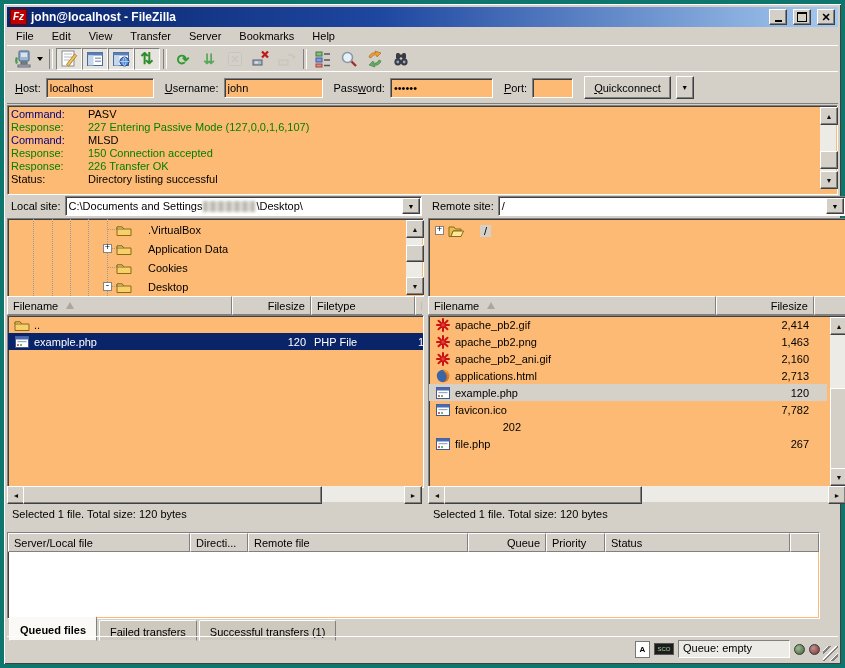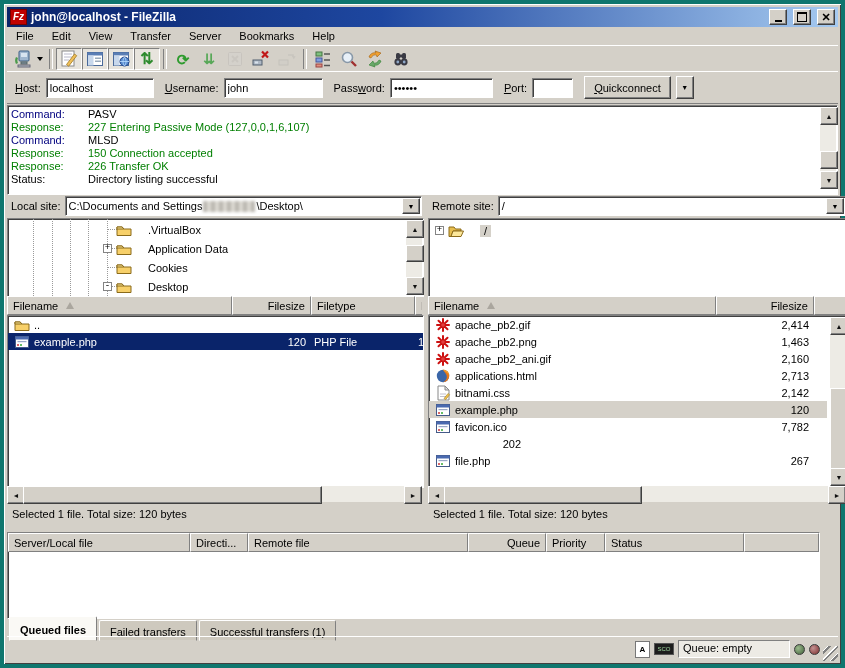--- a/index.html
+++ b/index.html
@@ -1,19 +1,19 @@
 <!DOCTYPE html>
 <html><head>
 <meta charset="utf-8">
 <style>
   html,body{margin:0;padding:0;}
   body{width:845px;height:668px;position:relative;overflow:hidden;
        background:#D4D0C8;font-family:"Liberation Sans",sans-serif;font-size:11px;color:#000;}
   .win{position:absolute;inset:0;border:4px solid #0f766e;box-shadow:inset 1px 1px 0 #fff, inset -1px -1px 0 #404040;}
-  .sunken{border:1px solid;border-color:#808080 #FFF #FFF #808080;box-shadow:inset 1px 1px 0 #404040;background:#ffffff;}
+  .sunken{border:1px solid;border-color:#808080 #FFF #FFF #808080;box-shadow:inset 1px 1px 0 #404040;background:#fdba74;}
   .raised{border:1px solid;border-color:#FFF #404040 #404040 #FFF;box-shadow:inset -1px -1px 0 #808080;background:#D4D0C8;}
 
   
   .titlebar{position:absolute;left:3px;top:3px;right:3px;height:20px;
     background:linear-gradient(90deg,#0A246A 0%,#1E47A0 45%,#A6CAF0 100%);
     display:flex;align-items:center;padding:0 3px;gap:4px;}
   .fzicon{width:15px;height:14px;background:#C00000;color:#fff;font-weight:bold;font-style:italic;
     font-size:10px;line-height:14px;text-align:center;border:1px solid #700;}
   .wtitle{color:#fff;font-weight:bold;font-size:12px;flex:1;white-space:nowrap;}
   .wbtn{width:16px;height:14px;display:flex;align-items:center;justify-content:center;margin-left:2px;}
@@ -518,36 +518,20 @@
               <path d="M8 1.8a6.2 6.2 0 0 1 0 12.4c3-1.5 4.5-4 3.5-7C10.8 5 9 4 8 1.8z" fill="#E87818"></path>
               <path d="M8 1.8C10 4 13 4.5 14 7c.3-2.8-2.5-5.4-6-5.2z" fill="#F0A030"></path>
             </svg>
           </span>
           <span style="margin-left: 4px;">applications.html</span>
         </div>
         <div class="fcell r" style="width: 98px;">
           <span>2,713</span>
         </div>
       </div>
-      <div class="frow" style="width: 398px;">
-        <div class="fcell" style="width: 288px;">
-          <span class="ticon" style="display: inline-flex;">
-            <svg width="16" height="16">
-              <path d="M3 1h7l4 4v10H3z" fill="#FFF" stroke="#888"></path>
-              <path d="M10 1l4 4h-4z" fill="#E0E0E0" stroke="#888"></path>
-              <path d="M5 9h6M5 11.5h6" stroke="#AABB" stroke-width="1"></path>
-              <path d="M9 13.5l4-5 1.6 1.2-4 5z" fill="#F0C050" stroke="#A08020" stroke-width=".6"></path>
-            </svg>
-          </span>
-          <span style="margin-left: 4px;">bitnami.css</span>
-        </div>
-        <div class="fcell r" style="width: 98px;">
-          <span>2,142</span>
-        </div>
-      </div>
       <div class="frow selgray" style="width: 398px;">
         <div class="fcell" style="width: 288px;">
           <span class="ticon" style="display: inline-flex;">
             <svg width="16" height="16">
               <rect x="1.5" y="2.5" width="13" height="11" fill="#FFF" stroke="#445A88"></rect>
               <rect x="1.5" y="2.5" width="13" height="3" fill="#4A6AB0"></rect>
               <rect x="3.5" y="7" width="9" height="1.2" fill="#99A8C8"></rect>
               <circle cx="4" cy="11" r="1" fill="#CC3333"></circle>
               <circle cx="7" cy="11" r="1" fill="#33AA33"></circle>
             </svg>
@@ -616,21 +600,21 @@
   <div class="sash"></div>
   <div style="position:absolute;left:418px;top:191px;width:6px;height:330px"></div>
 
   <div class="queuebox sunken">
     <div class="qhead" id="queuehead">
         <div class="hcell" style="width: 182px;">Server/Local file</div>
         <div class="hcell" style="width: 58px;">Directi...</div>
         <div class="hcell" style="width: 220px;">Remote file</div>
         <div class="hcell r" style="width: 78px;">Queue</div>
         <div class="hcell" style="width: 59px;">Priority</div>
-        <div class="hcell" style="width: 139px;">Status</div>
+        <div class="hcell" style="width: 185px;">Status</div>
         <div class="hcell" style="flex: 1 1 0%;"></div>
       </div>
     <div class="qbody"></div>
   </div>
 
   <div class="tabs" id="tabs">
       <div class="tab active">Queued files</div>
       <div class="tab">Failed transfers</div>
       <div class="tab">Successful transfers (1)</div>
     </div>

